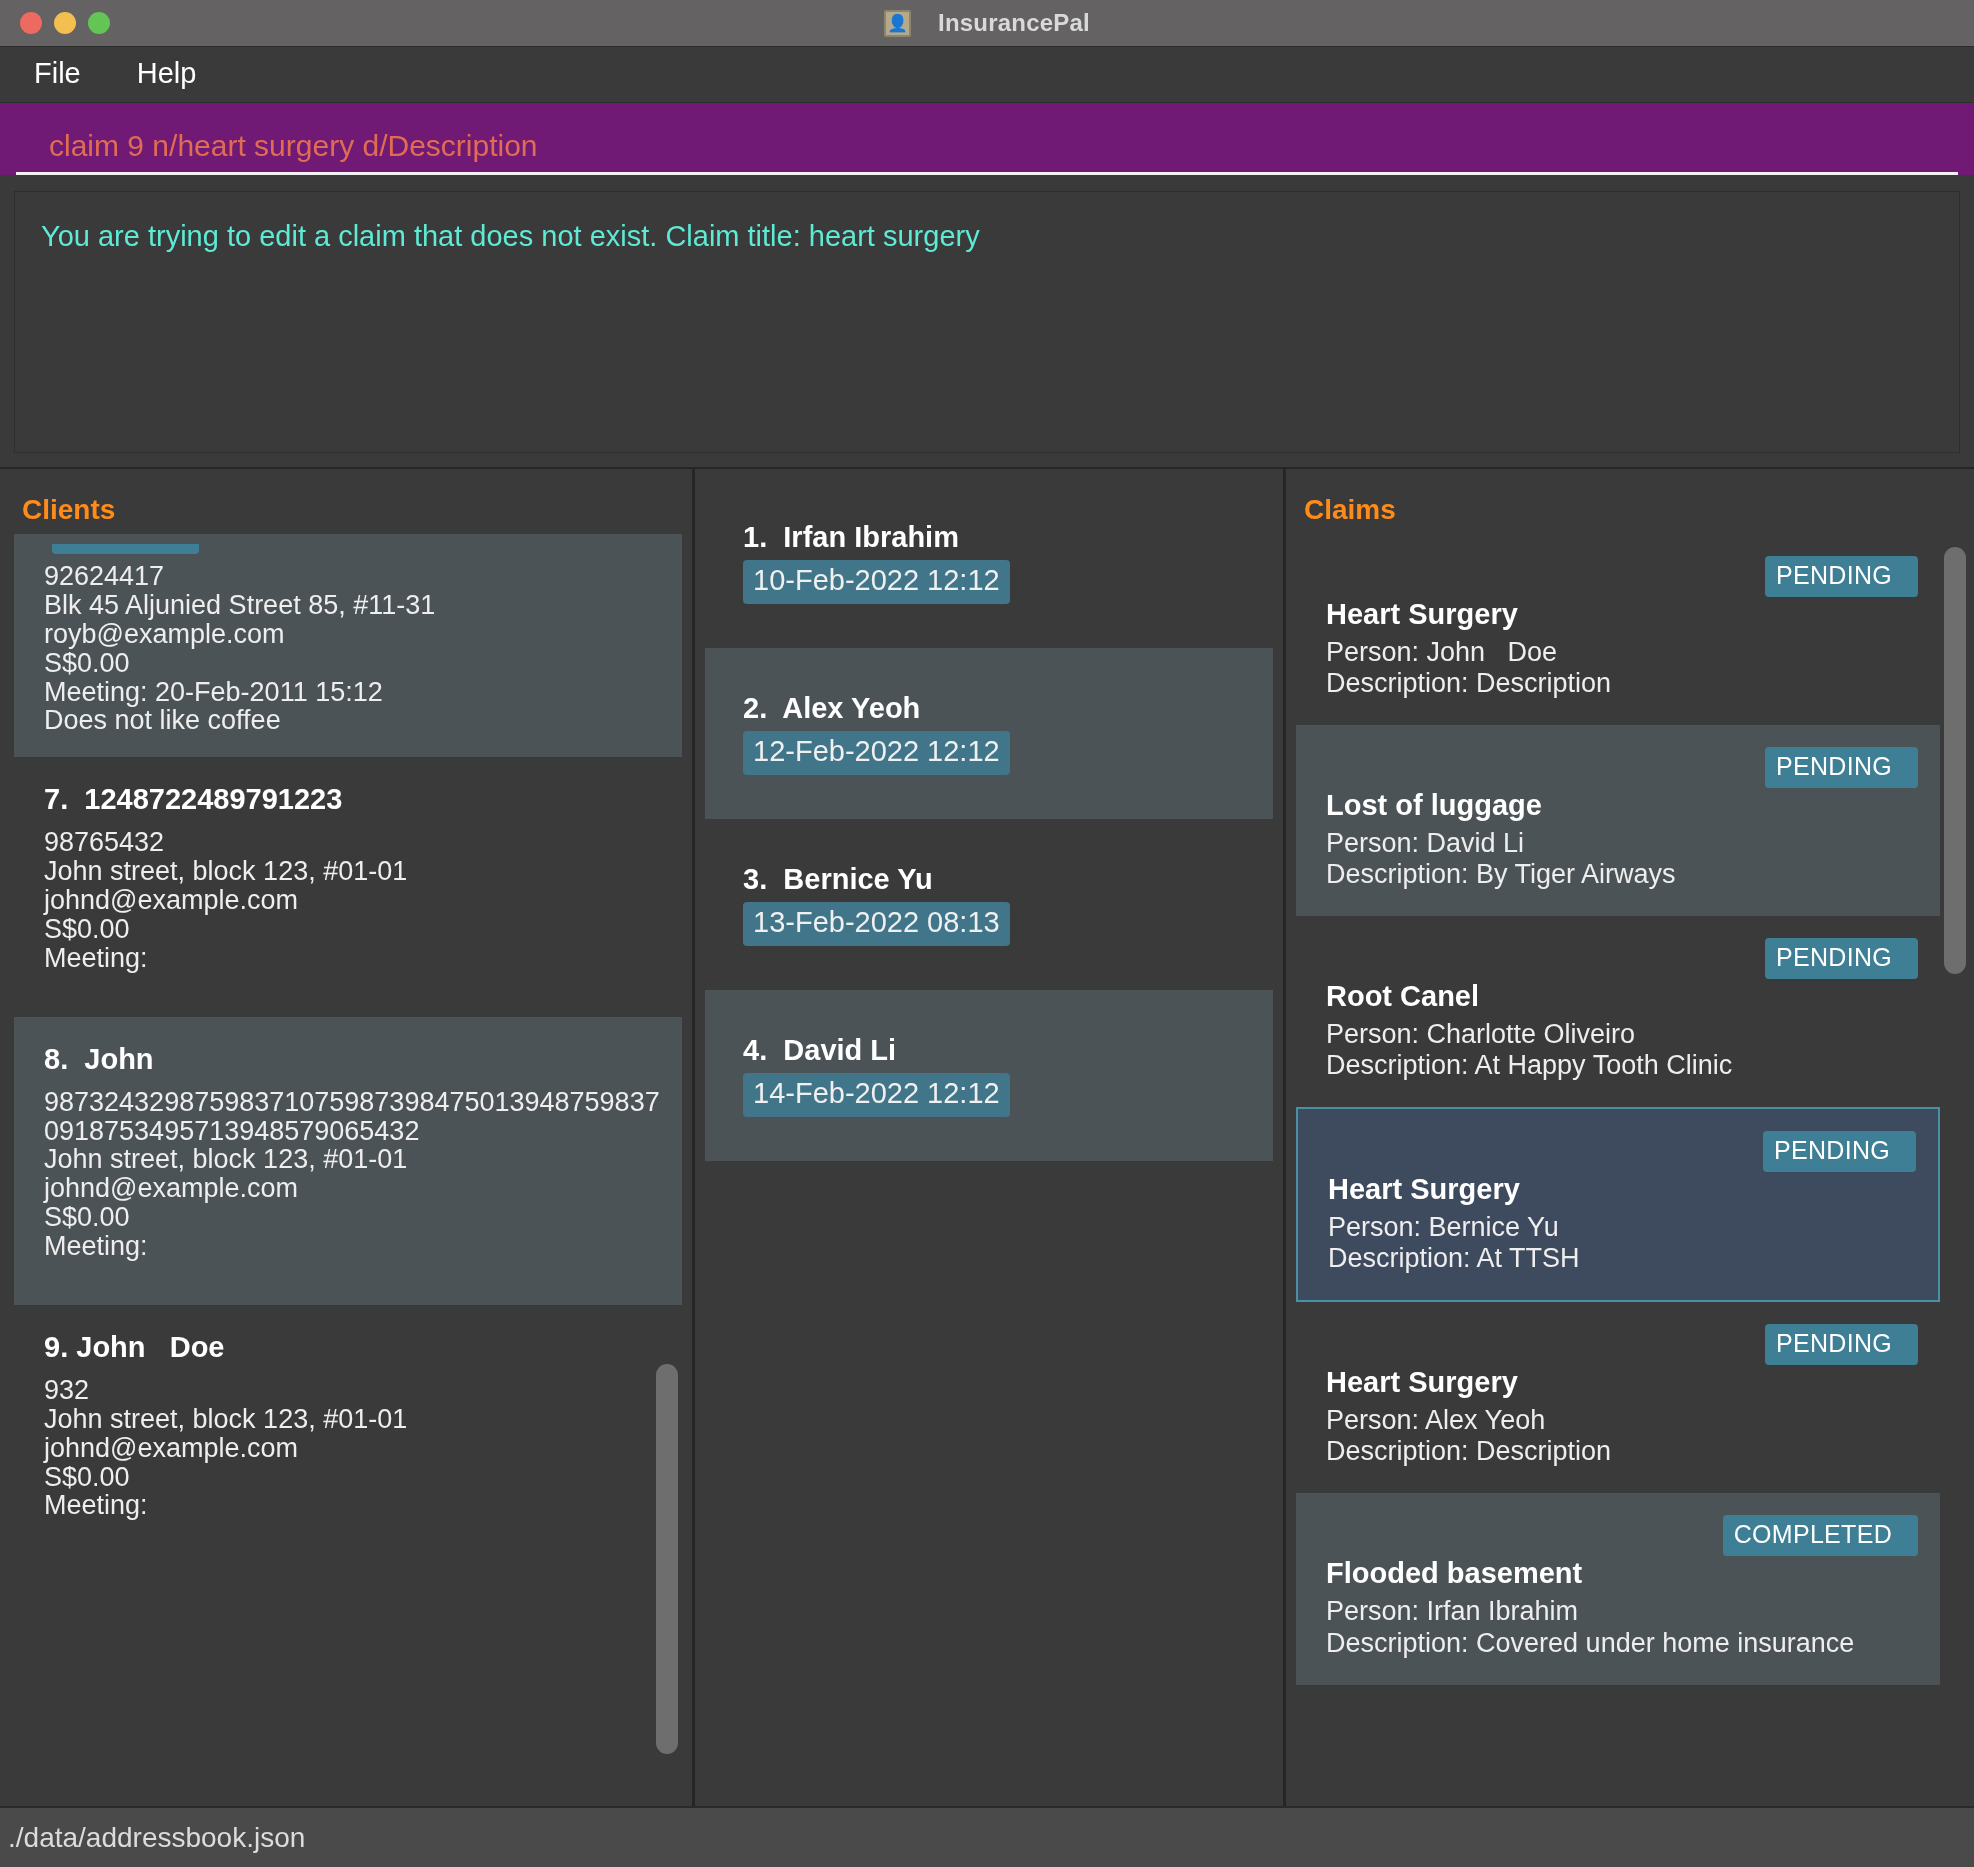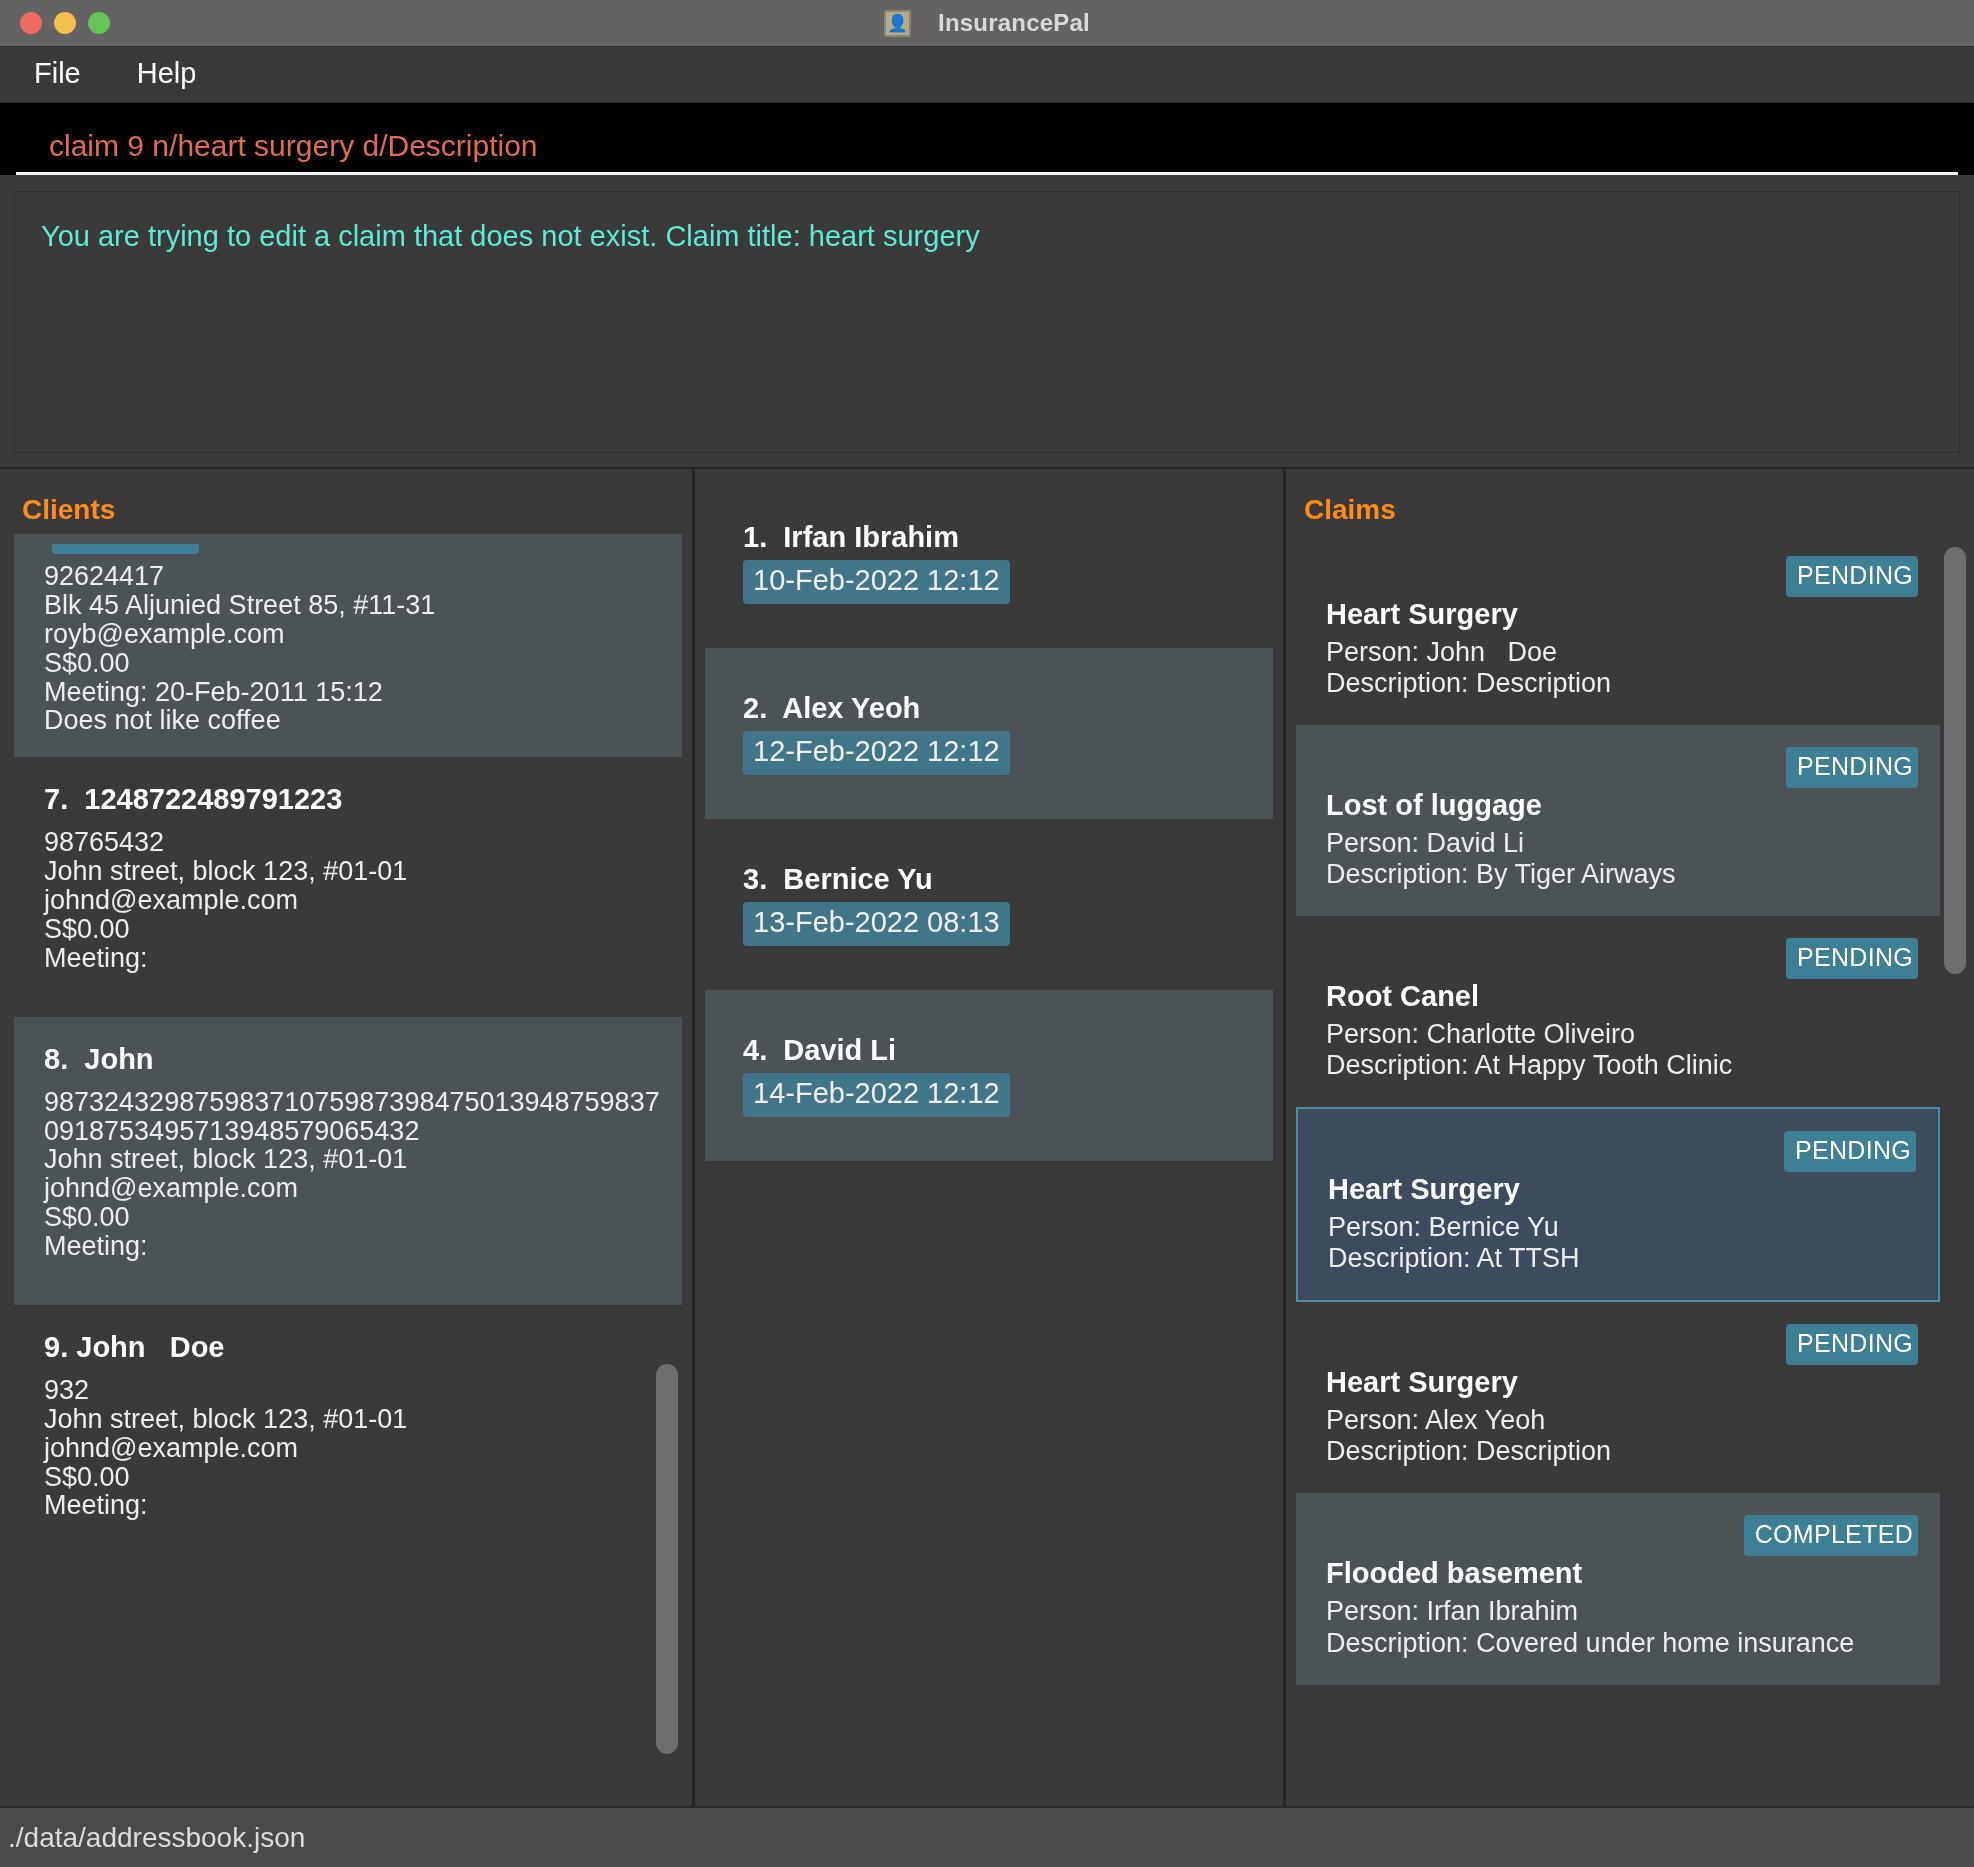--- a/index.html
+++ b/index.html
@@ -59,21 +59,21 @@
   .menu-item {
     font-size: 29px; color: #ffffff;
     padding: 4px 24px 6px 8px;
     margin-right: 24px;
     cursor: default;
   }
 
   
   .cmdwrap {
     flex: 0 0 72px;
-    background: #000000;
+    background: #701a75;
     padding: 12px 16px 0 16px;
     display: flex; flex-direction: column; justify-content: flex-end;
   }
   .cmd-input {
     width: 100%;
     background: transparent;
     border: none;
     border-bottom: 3px solid #f2f2f2;
     outline: none;
     font-family: "Liberation Sans", sans-serif;
@@ -181,21 +181,21 @@
     border-radius: 4px;
   }
 
   
   .claim-card { padding: 22px 26px 26px 30px; }
   .status-badge {
     position: absolute; right: 22px; top: 22px;
     background: #3f7f95;
     color: #ffffff;
     font-size: 25px;
-    padding: 5px 5px 7px 11px;
+    padding: 5px 26px 7px 11px;
     border-radius: 4px;
     letter-spacing: 0.3px;
   }
   .claim-title {
     font-size: 29px; font-weight: bold; color: #ffffff;
     margin: 42px 0 6px 0;
   }
   .claim-line { font-size: 27px; color: #eeeeee; line-height: 1.15; }
 
   

